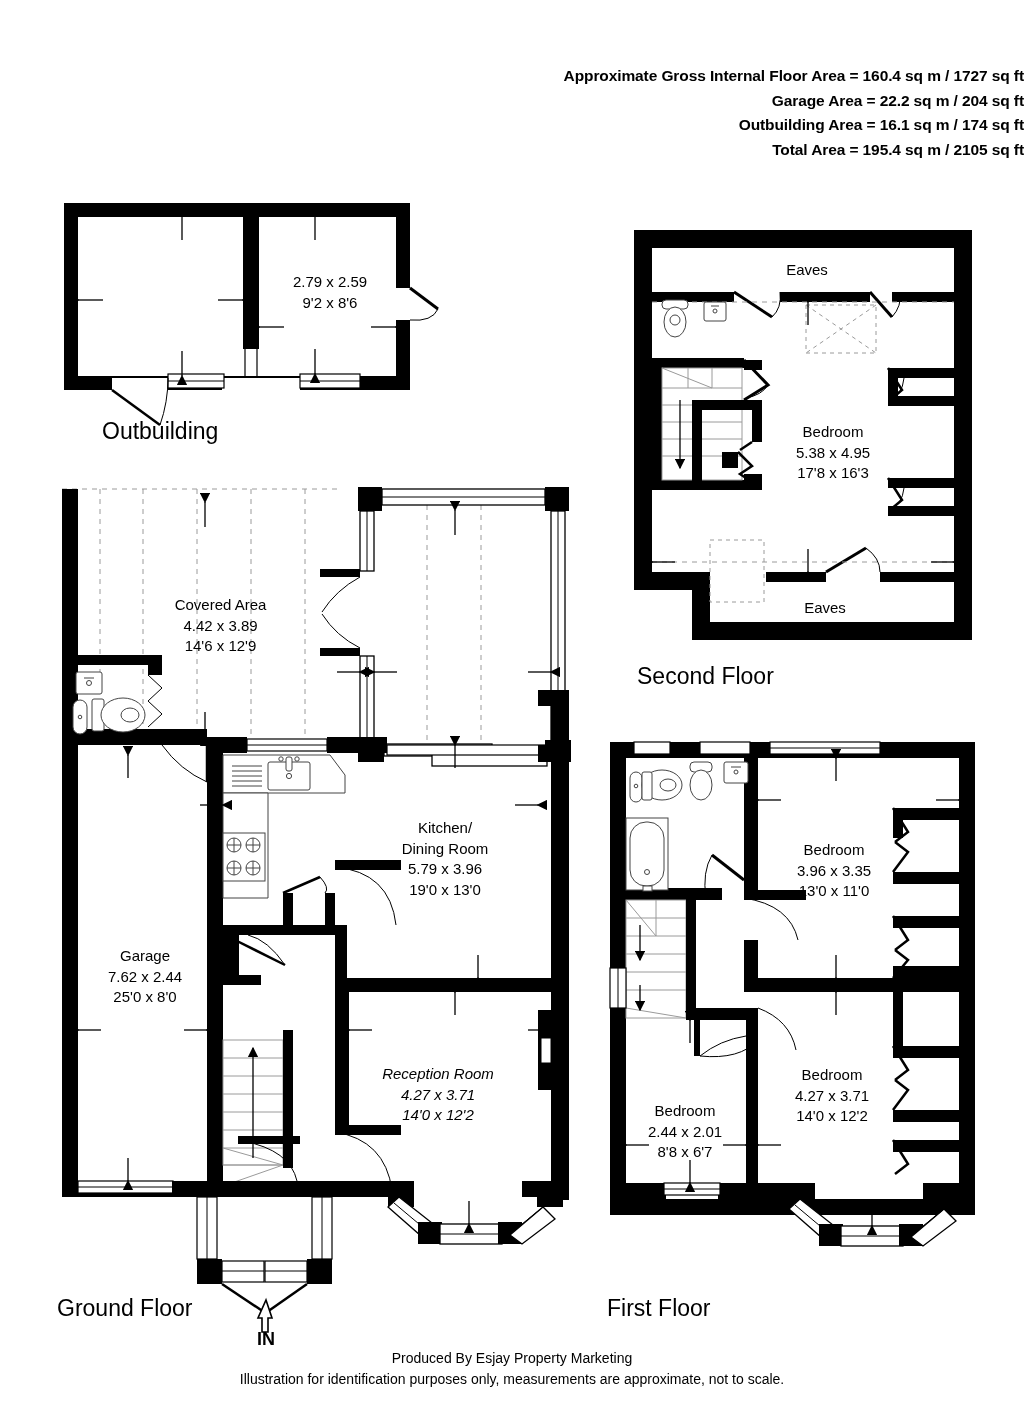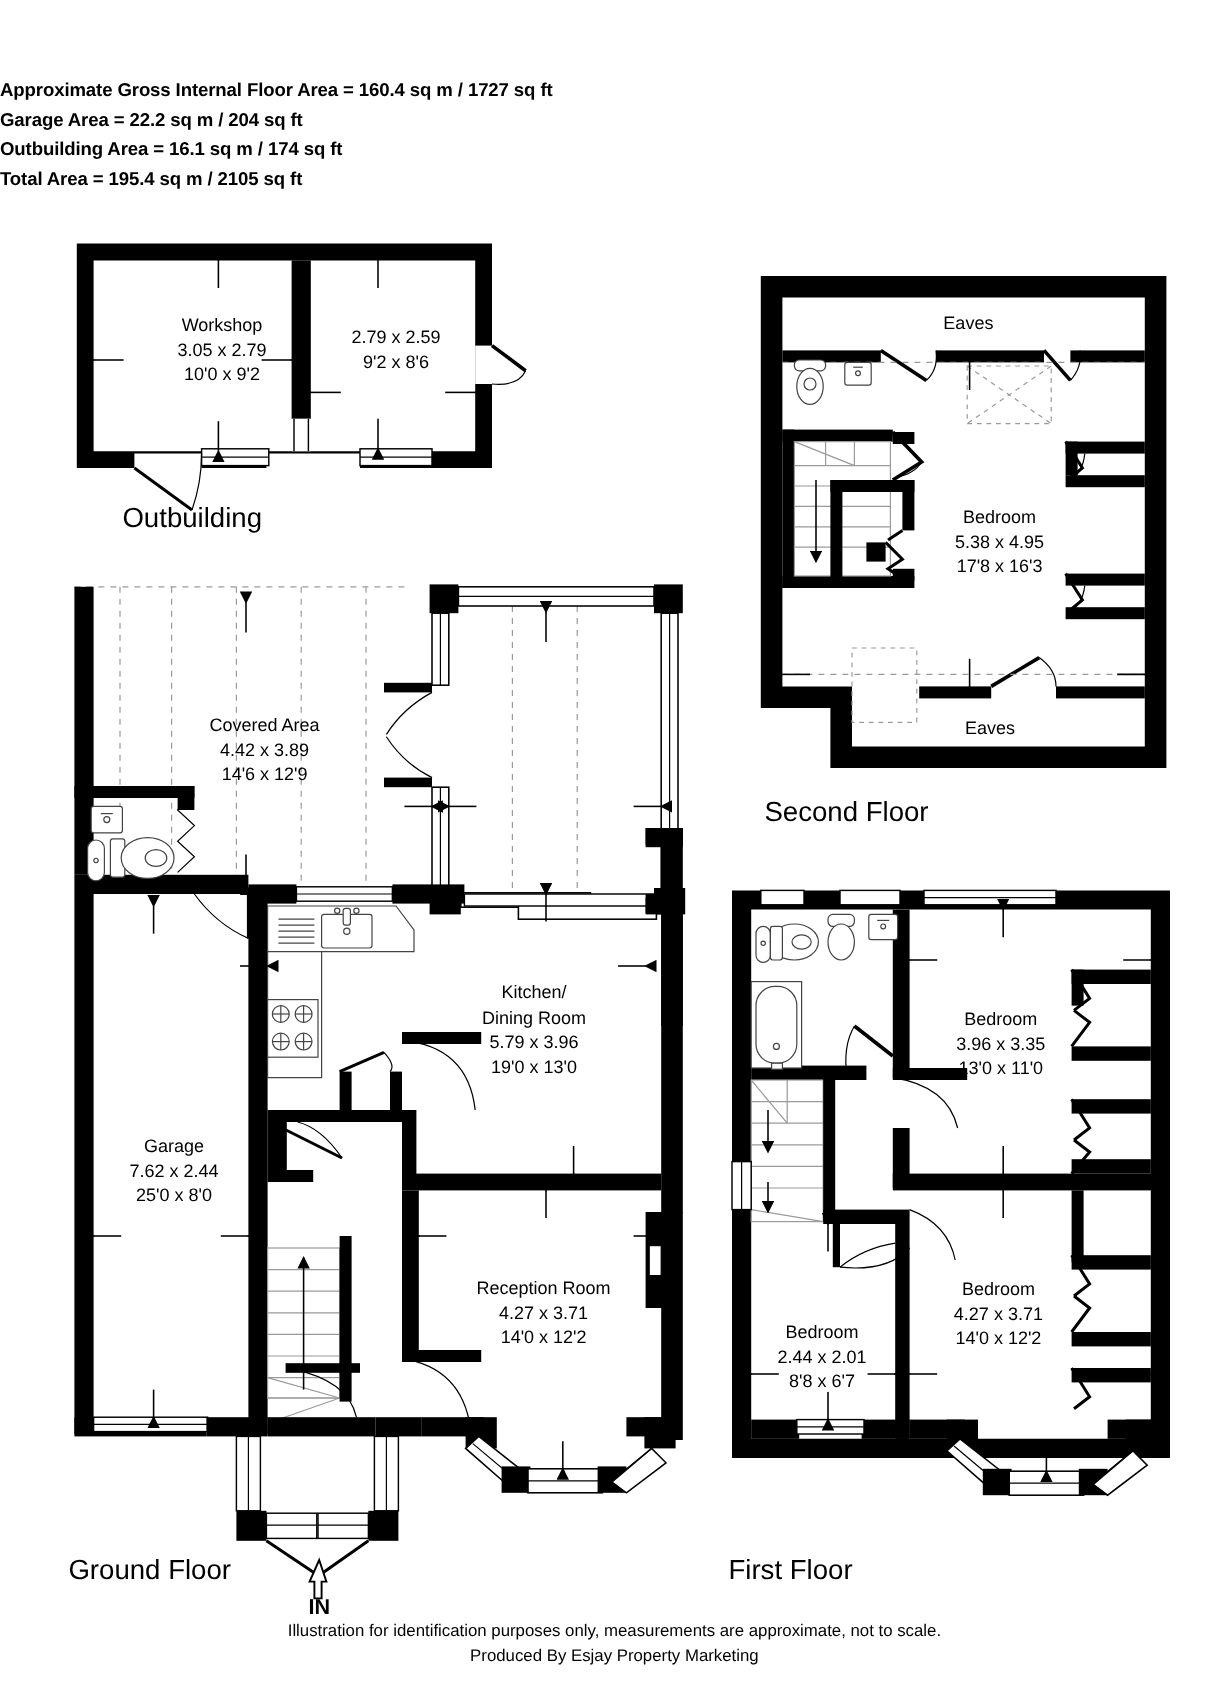--- a/index.html
+++ b/index.html
@@ -20,21 +20,21 @@
     left: 0; top: 0;
     width: 1024px;
     height: 1412px;
   }
   
   .header {
     position: absolute;
     left: 0;
     top: 64px;
     width: 1024px;
-    text-align: left;
+    text-align: right;
   }
   .header .line {
     font-size: 15.5px;
     font-weight: bold;
     letter-spacing: -0.1px;
     line-height: 24.5px;
     white-space: nowrap;
   }
   
   .footer {
@@ -550,25 +550,20 @@
       <line x1="959" y1="1145" x2="936" y2="1145" stroke="#000" stroke-width="1.3" marker-start="url(#ar)"></line>
       <line x1="626" y1="1145" x2="649" y2="1145" stroke="#000" stroke-width="1.3" marker-start="url(#ar)"></line>
       <line x1="746" y1="1145" x2="723" y2="1145" stroke="#000" stroke-width="1.3" marker-start="url(#ar)"></line>
       <line x1="758" y1="1145" x2="781" y2="1145" stroke="#000" stroke-width="1.3" marker-start="url(#ar)"></line>
       <line x1="690" y1="1183" x2="690" y2="1160" stroke="#000" stroke-width="1.3" marker-start="url(#ar)"></line>
       <line x1="690" y1="1020" x2="690" y2="1043" stroke="#000" stroke-width="1.3" marker-start="url(#ar)"></line>
       <line x1="872" y1="1226" x2="872" y2="1203" stroke="#000" stroke-width="1.3" marker-start="url(#ar)"></line>
     </g>
   </svg>
 
-  <div class="room-label" style="left:95px; top:262px; width:180px;">
-    <span class="nm">Workshop</span>
-    <span class="d1">3.05 x 2.79</span>
-    <span class="d2">10'0 x 9'2</span>
-  </div>
   <div class="room-label" style="left:240px; top:272px; width:180px;">
     <span class="d1">2.79 x 2.59</span>
     <span class="d2">9'2 x 8'6</span>
   </div>
 
   <div class="room-label" style="left:128px; top:595px; width:185px;">
     <span class="nm">Covered Area</span>
     <span class="d1">4.42 x 3.89</span>
     <span class="d2">14'6 x 12'9</span>
   </div>
@@ -576,21 +571,21 @@
     <span class="nm">Kitchen/</span>
     <span class="nm">Dining Room</span>
     <span class="d1">5.79 x 3.96</span>
     <span class="d2">19'0 x 13'0</span>
   </div>
   <div class="room-label" style="left:55px; top:946px; width:180px;">
     <span class="nm">Garage</span>
     <span class="d1">7.62 x 2.44</span>
     <span class="d2">25'0 x 8'0</span>
   </div>
-  <div class="room-label" style="left:360px; top:1064px; width:186px;">
+  <div class="room-label" style="left:345px; top:1064px; width:186px;font-style:italic;">
     <span class="nm">Reception Room</span>
     <span class="d1">4.27 x 3.71</span>
     <span class="d2">14'0 x 12'2</span>
   </div>
 
   <div class="room-label" style="left:752px; top:260px; width:110px;">
     <span class="nm">Eaves</span>
   </div>
   <div class="room-label" style="left:770px; top:598px; width:110px;">
     <span class="nm">Eaves</span>
@@ -618,17 +613,17 @@
   </div>
 
   <div class="floor-label" style="left:58px; top:418px;margin-left:44px;">Outbuilding</div>
   <div class="floor-label" style="left:57px; top:1295px;">Ground Floor</div>
   <div class="floor-label" style="left:607px; top:1295px;">First Floor</div>
   <div class="floor-label" style="left:637px; top:663px;">Second Floor</div>
 
   <div class="floor-label" style="left:257px; top:1329px; font-size:18px;font-weight:bold;">IN</div>
 
   <div class="footer">
+    <div class="line l2">Produced By Esjay Property Marketing</div>
     <div class="line l1">Illustration for identification purposes only, measurements are approximate, not to scale.</div>
-    <div class="line l2">Produced By Esjay Property Marketing</div>
   </div>
 
 </div>
 
 </body></html>

